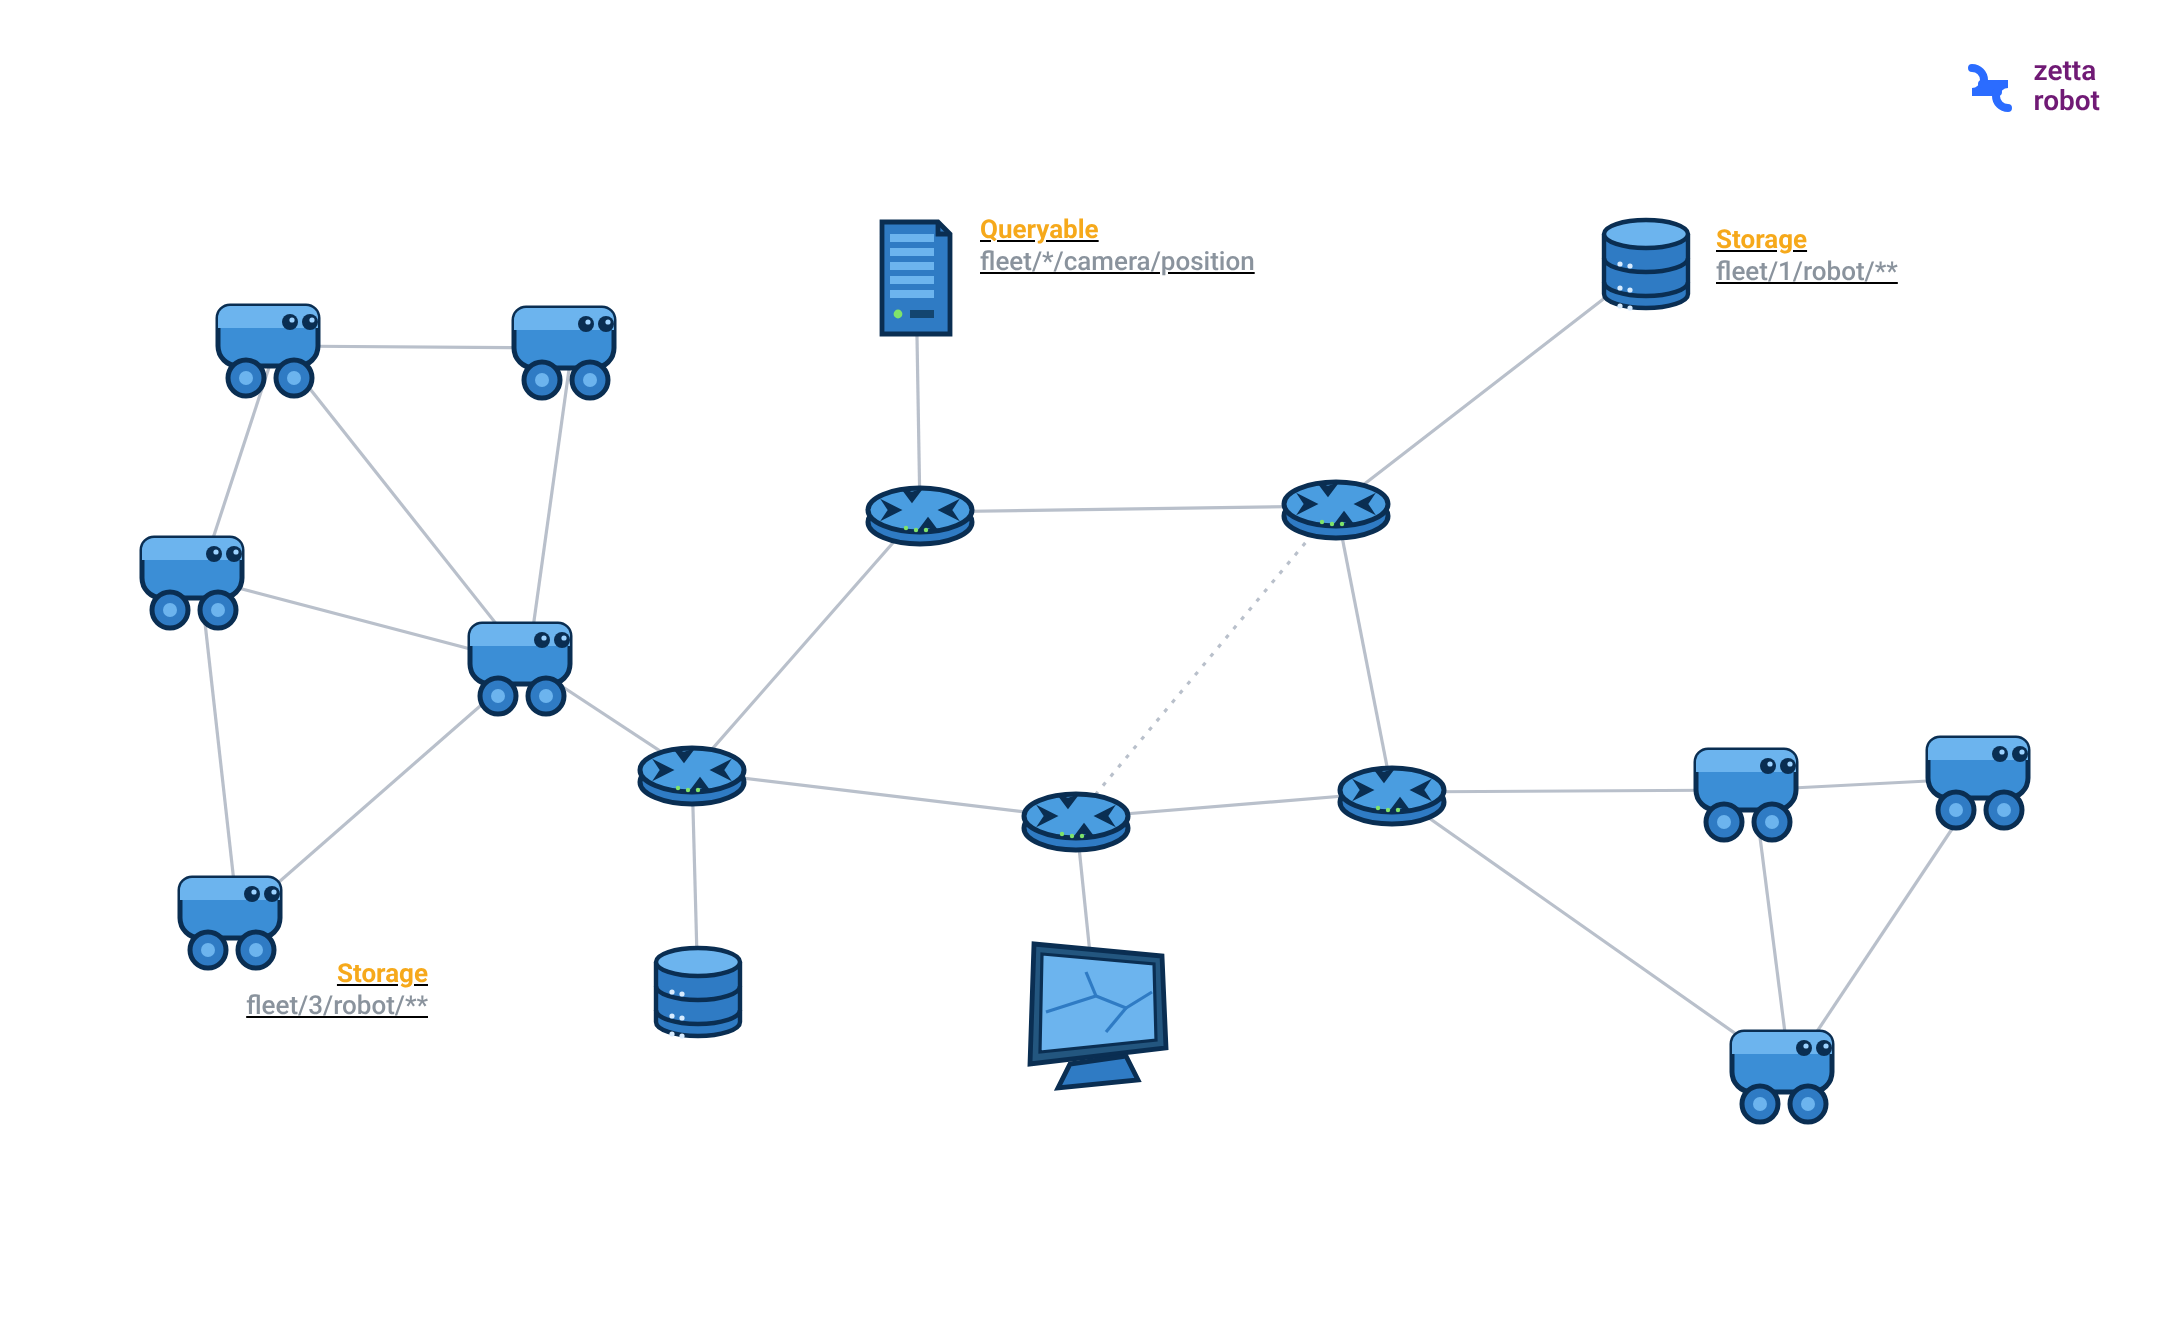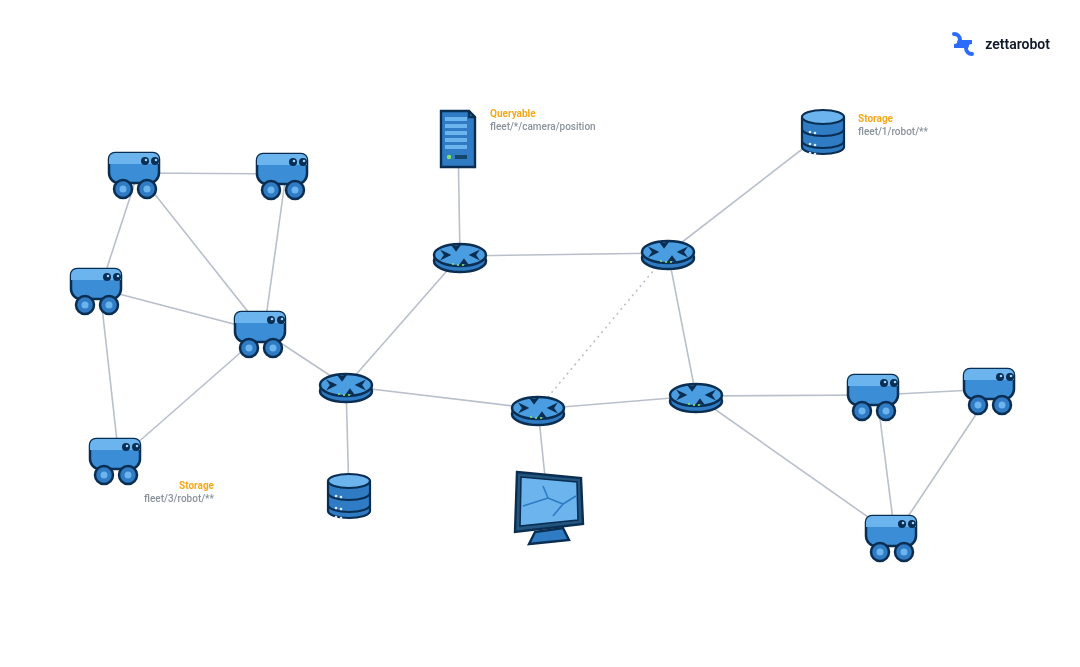--- a/index.html
+++ b/index.html
@@ -17,22 +17,23 @@
     height: 667px;
   }
   
   .node {
     position: absolute;
     transform: translate(-50%, -50%);
   }
   
   .label {
     position: absolute;
-    font-size: 10px;
+    font-size: 13px;
     line-height: 1.25;
+    text-decoration: underline;
   }
   .label .title {
     color: #f6a91b;
     font-weight: 700;
   }
   .label .sub {
     color: #8a939d;
     font-weight: 500;
     text-align: right;
   }
@@ -44,24 +45,24 @@
     display: flex;
     align-items: center;
     gap: 8px;
   }
   .brand .mark {
     width: 28px;
     height: 32px;
   }
   .brand .name {
     display: flex;
-    flex-direction: row;
+    flex-direction: column;
     font-size: 14px;
     font-weight: 600;
-    color: #0f172a;
+    color: #701a75;
     line-height: 1.05;
   }
   
   svg.edges {
     position: absolute;
     inset: 0;
     width: 1080px;
     height: 667px;
     pointer-events: none;
   }

